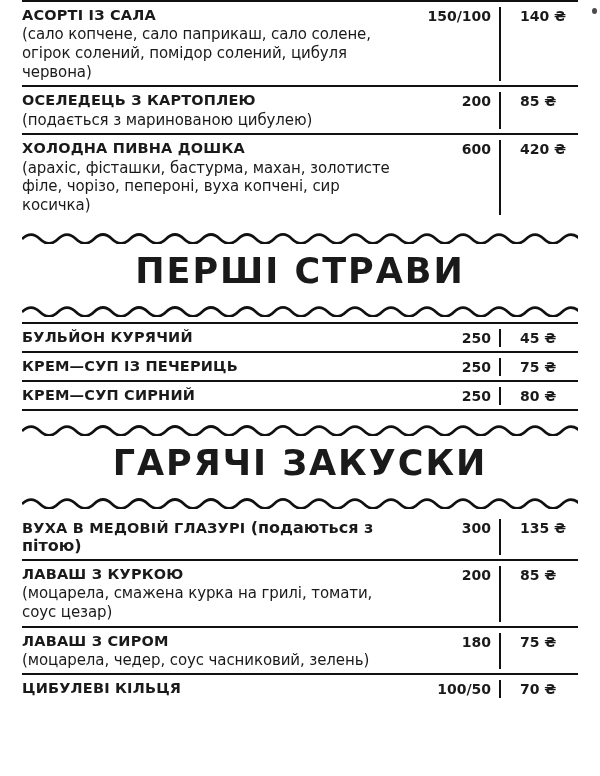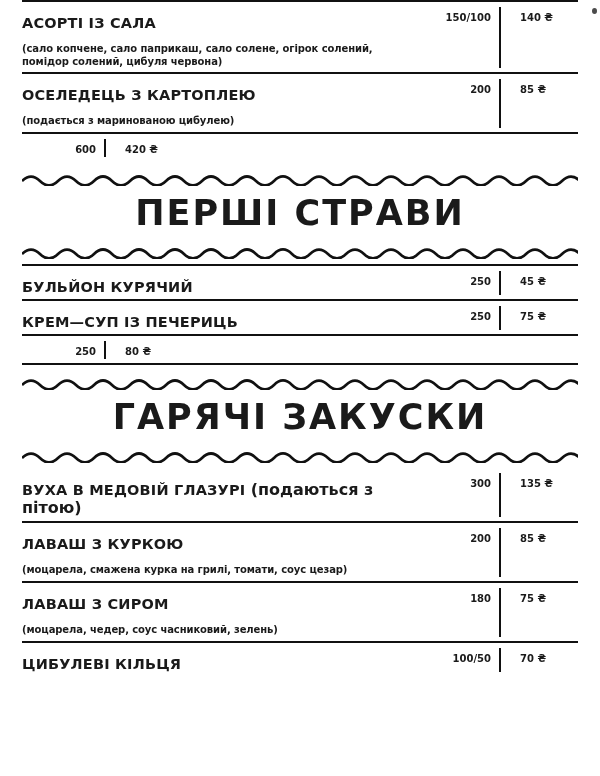--- a/index.html
+++ b/index.html
@@ -57,40 +57,39 @@
     border-left: 2px solid #111;
     align-self: stretch;
   }
   .title {
     font-family: "DejaVu Sans", sans-serif;
     font-weight: bold;
     font-size: 14.5px;
     letter-spacing: 0.2px;
     line-height: 1.12;
     text-transform: uppercase;
-    margin-top: 8px;
   }
   .title .inline-note {
     font-size: 16px;
     font-weight: bold;
     text-transform: none;
     letter-spacing: 0;
   }
   .desc {
     font-family: "DejaVu Sans", sans-serif;
-    font-size: 10px;
-    font-weight: bold;
+    font-size: 15px;
+    font-weight: normal;
     line-height: 1.25;
-    margin-top: 12px;
+    margin-top: 2px;
     letter-spacing: -0.1px;
   }
   .weight, .price {
     font-family: "DejaVu Sans", sans-serif;
     font-weight: bold;
-    font-size: 10px;
+    font-size: 14px;
     line-height: 1.12;
     white-space: nowrap;
   }
   
   .wave {
     width: 100%;
     height: 16px;
     display: block;
   }
   .wave svg { display: block; width: 100%; height: 16px; }
@@ -151,20 +150,24 @@
       </div>
       <div class="weightcol">
         <span class="weight">200</span>
       </div>
       <div class="pricecol">
         <span class="price">85 ₴</span>
       </div>
     </div>
 
     <div class="row" style="border-bottom:none;">
+      <div class="namecol">
+        <div class="title">ХОЛОДНА ПИВНА ДОШКА</div>
+        <div class="desc">(арахіс, фісташки, бастурма, махан, золотисте філе, чорізо, пепероні, вуха копчені, сир косичка)</div>
+      </div>
       <div class="weightcol">
         <span class="weight">600</span>
       </div>
       <div class="pricecol">
         <span class="price">420 ₴</span>
       </div>
     </div>
   </div>
 
   <div class="gap-sm"></div>
@@ -202,20 +205,23 @@
         <div class="title">КРЕМ—СУП ІЗ ПЕЧЕРИЦЬ</div>
       </div>
       <div class="weightcol">
         <span class="weight">250</span>
       </div>
       <div class="pricecol">
         <span class="price">75 ₴</span>
       </div>
     </div>
     <div class="row">
+      <div class="namecol">
+        <div class="title">КРЕМ—СУП СИРНИЙ</div>
+      </div>
       <div class="weightcol">
         <span class="weight">250</span>
       </div>
       <div class="pricecol">
         <span class="price">80 ₴</span>
       </div>
     </div>
   </div>
 
   <div class="gap-sm"></div>

